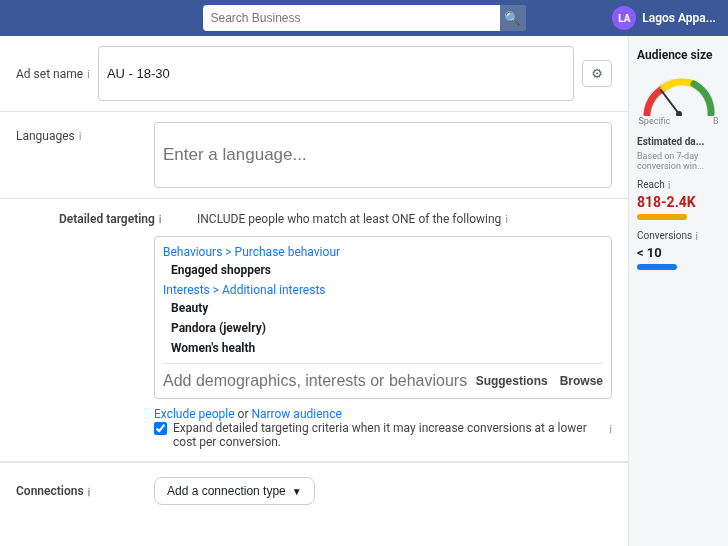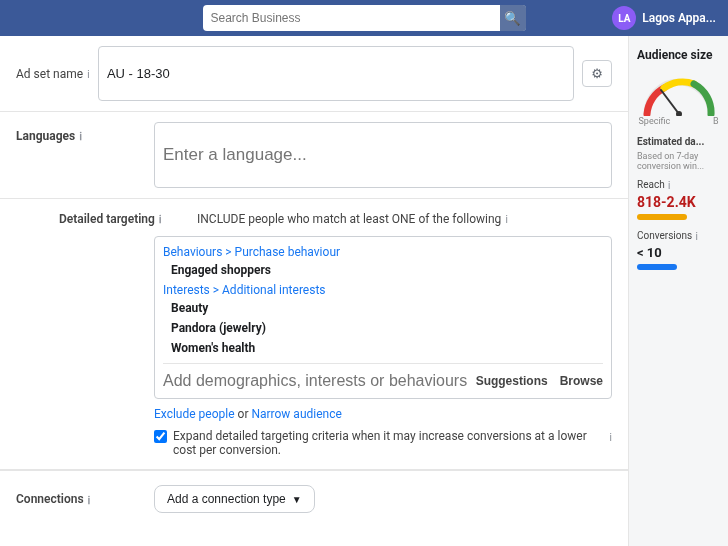--- a/index.html
+++ b/index.html
@@ -137,21 +137,21 @@
     .form-section {
       display: flex;
       align-items: flex-start;
       padding: 10px 16px;
       border-bottom: 1px solid #e5e5e5;
       gap: 8px;
     }
     .form-label {
       font-size: 12px;
       color: #444;
-      font-weight: 700;
+      font-weight: 400;
       min-width: 130px;
       display: flex;
       align-items: center;
       gap: 4px;
       padding-top: 6px;
     }
     .lang-input {
       flex: 1;
       border: 1px solid #ccd0d5;
       border-radius: 4px;
@@ -255,21 +255,20 @@
       cursor: pointer;
       font-weight: 600;
     }
 
     
     .exclude-row {
       margin-left: 138px;
       margin-top: 8px;
       font-size: 12px;
       color: #444;
-      margin-bottom: 8px;
     }
     .exclude-row a {
       color: #1877f2;
       text-decoration: none;
       cursor: pointer;
     }
 
     
     .expand-row {
       margin-left: 138px;

